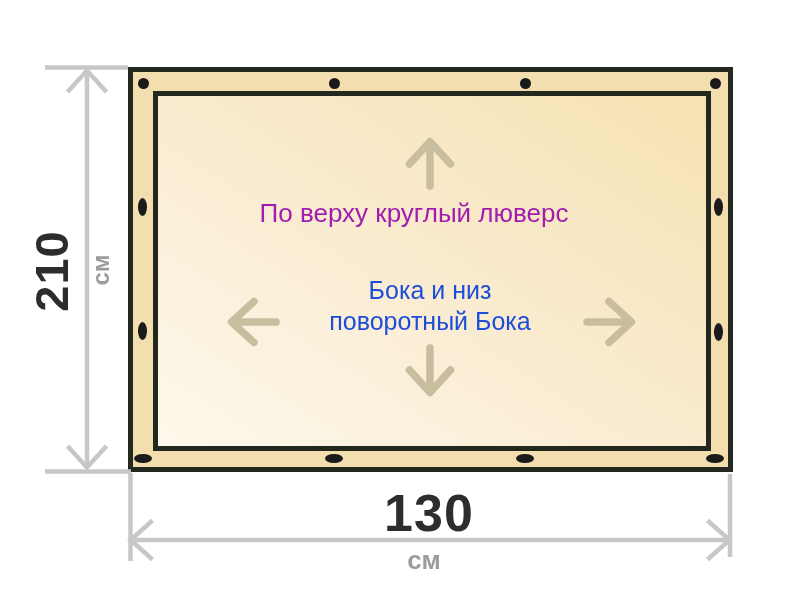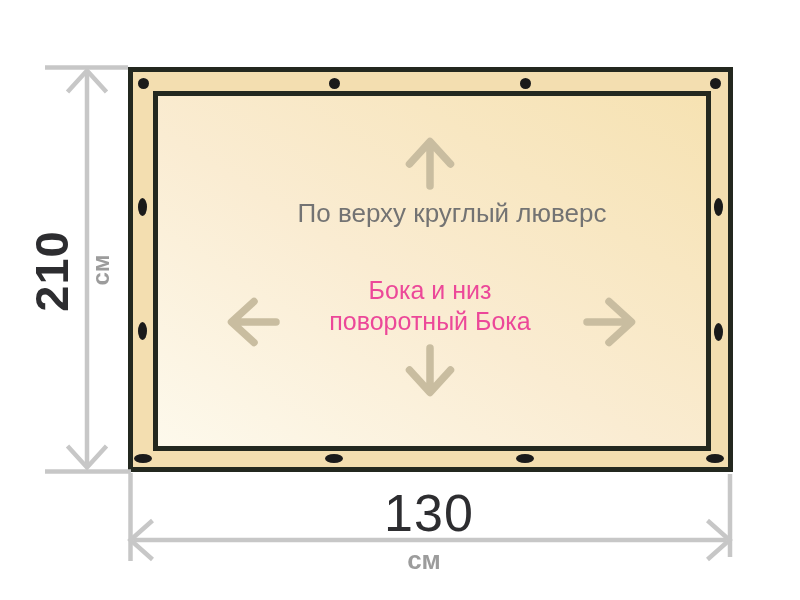--- a/index.html
+++ b/index.html
@@ -53,51 +53,51 @@
     position: absolute;
     transform: translate(-50%, -50%);
     white-space: nowrap;
   }
   .lbl-rot {
     position: absolute;
     transform: translate(-50%, -50%) rotate(-90deg);
     white-space: nowrap;
   }
   .note-top {
-    left: 452px; top: 213px;
+    left: 414px; top: 213px;
     font-size: 26px;
-    color: #737373;
+    color: #a21caf;
   }
   .note-mid {
     position: absolute;
     left: 430px; top: 306px;
     transform: translate(-50%, -50%);
     text-align: center;
     font-size: 25px;
     line-height: 31px;
-    color: #ec4899;
+    color: #1d4ed8;
     white-space: nowrap;
   }
   .dim-h-value {
     left: 51px; top: 271px;
     font-size: 47px;
     font-weight: 700;
     letter-spacing: 1px;
     color: #2d2d30;
   }
   .dim-h-unit {
     left: 101px; top: 270px;
     font-size: 24px;
     font-weight: 700;
     color: #9c9c9c;
   }
   .dim-w-value {
     left: 429px; top: 513px;
     font-size: 52px;
-    font-weight: 400;
+    font-weight: 700;
     letter-spacing: 1px;
     color: #2d2d30;
   }
   .dim-w-unit {
     left: 424px; top: 560px;
     font-size: 26px;
     font-weight: 700;
     color: #9c9c9c;
   }
 </style>

